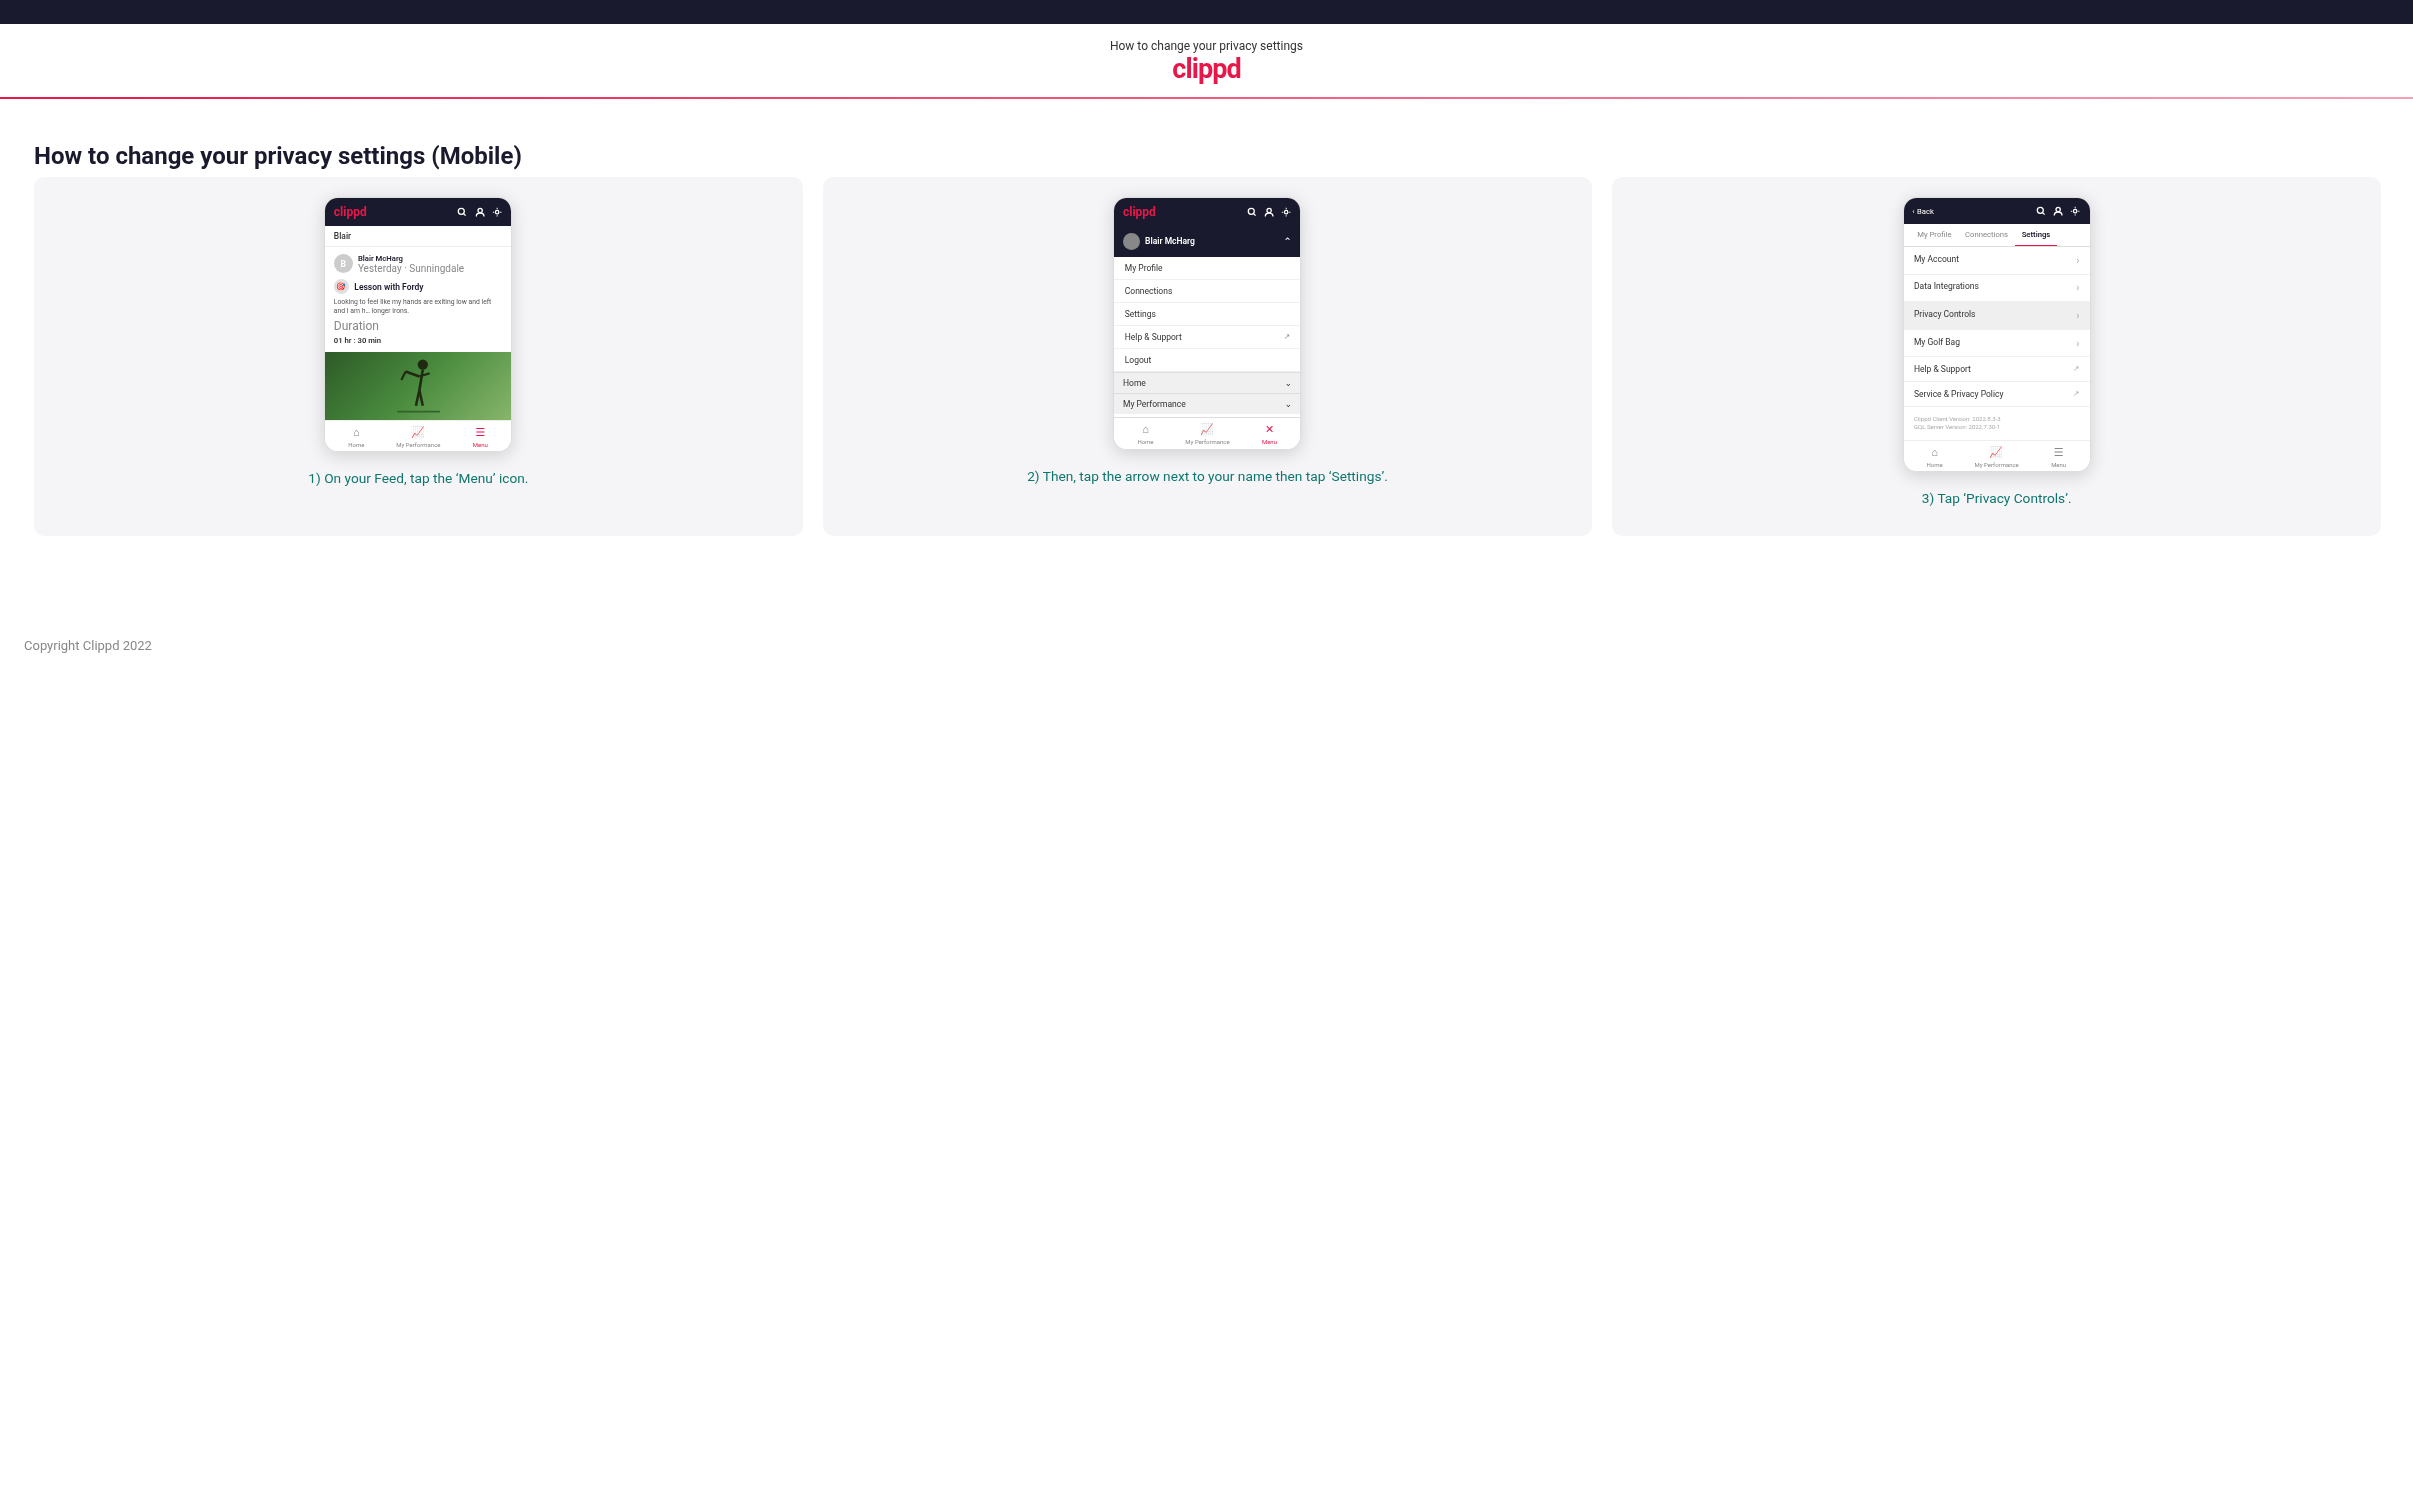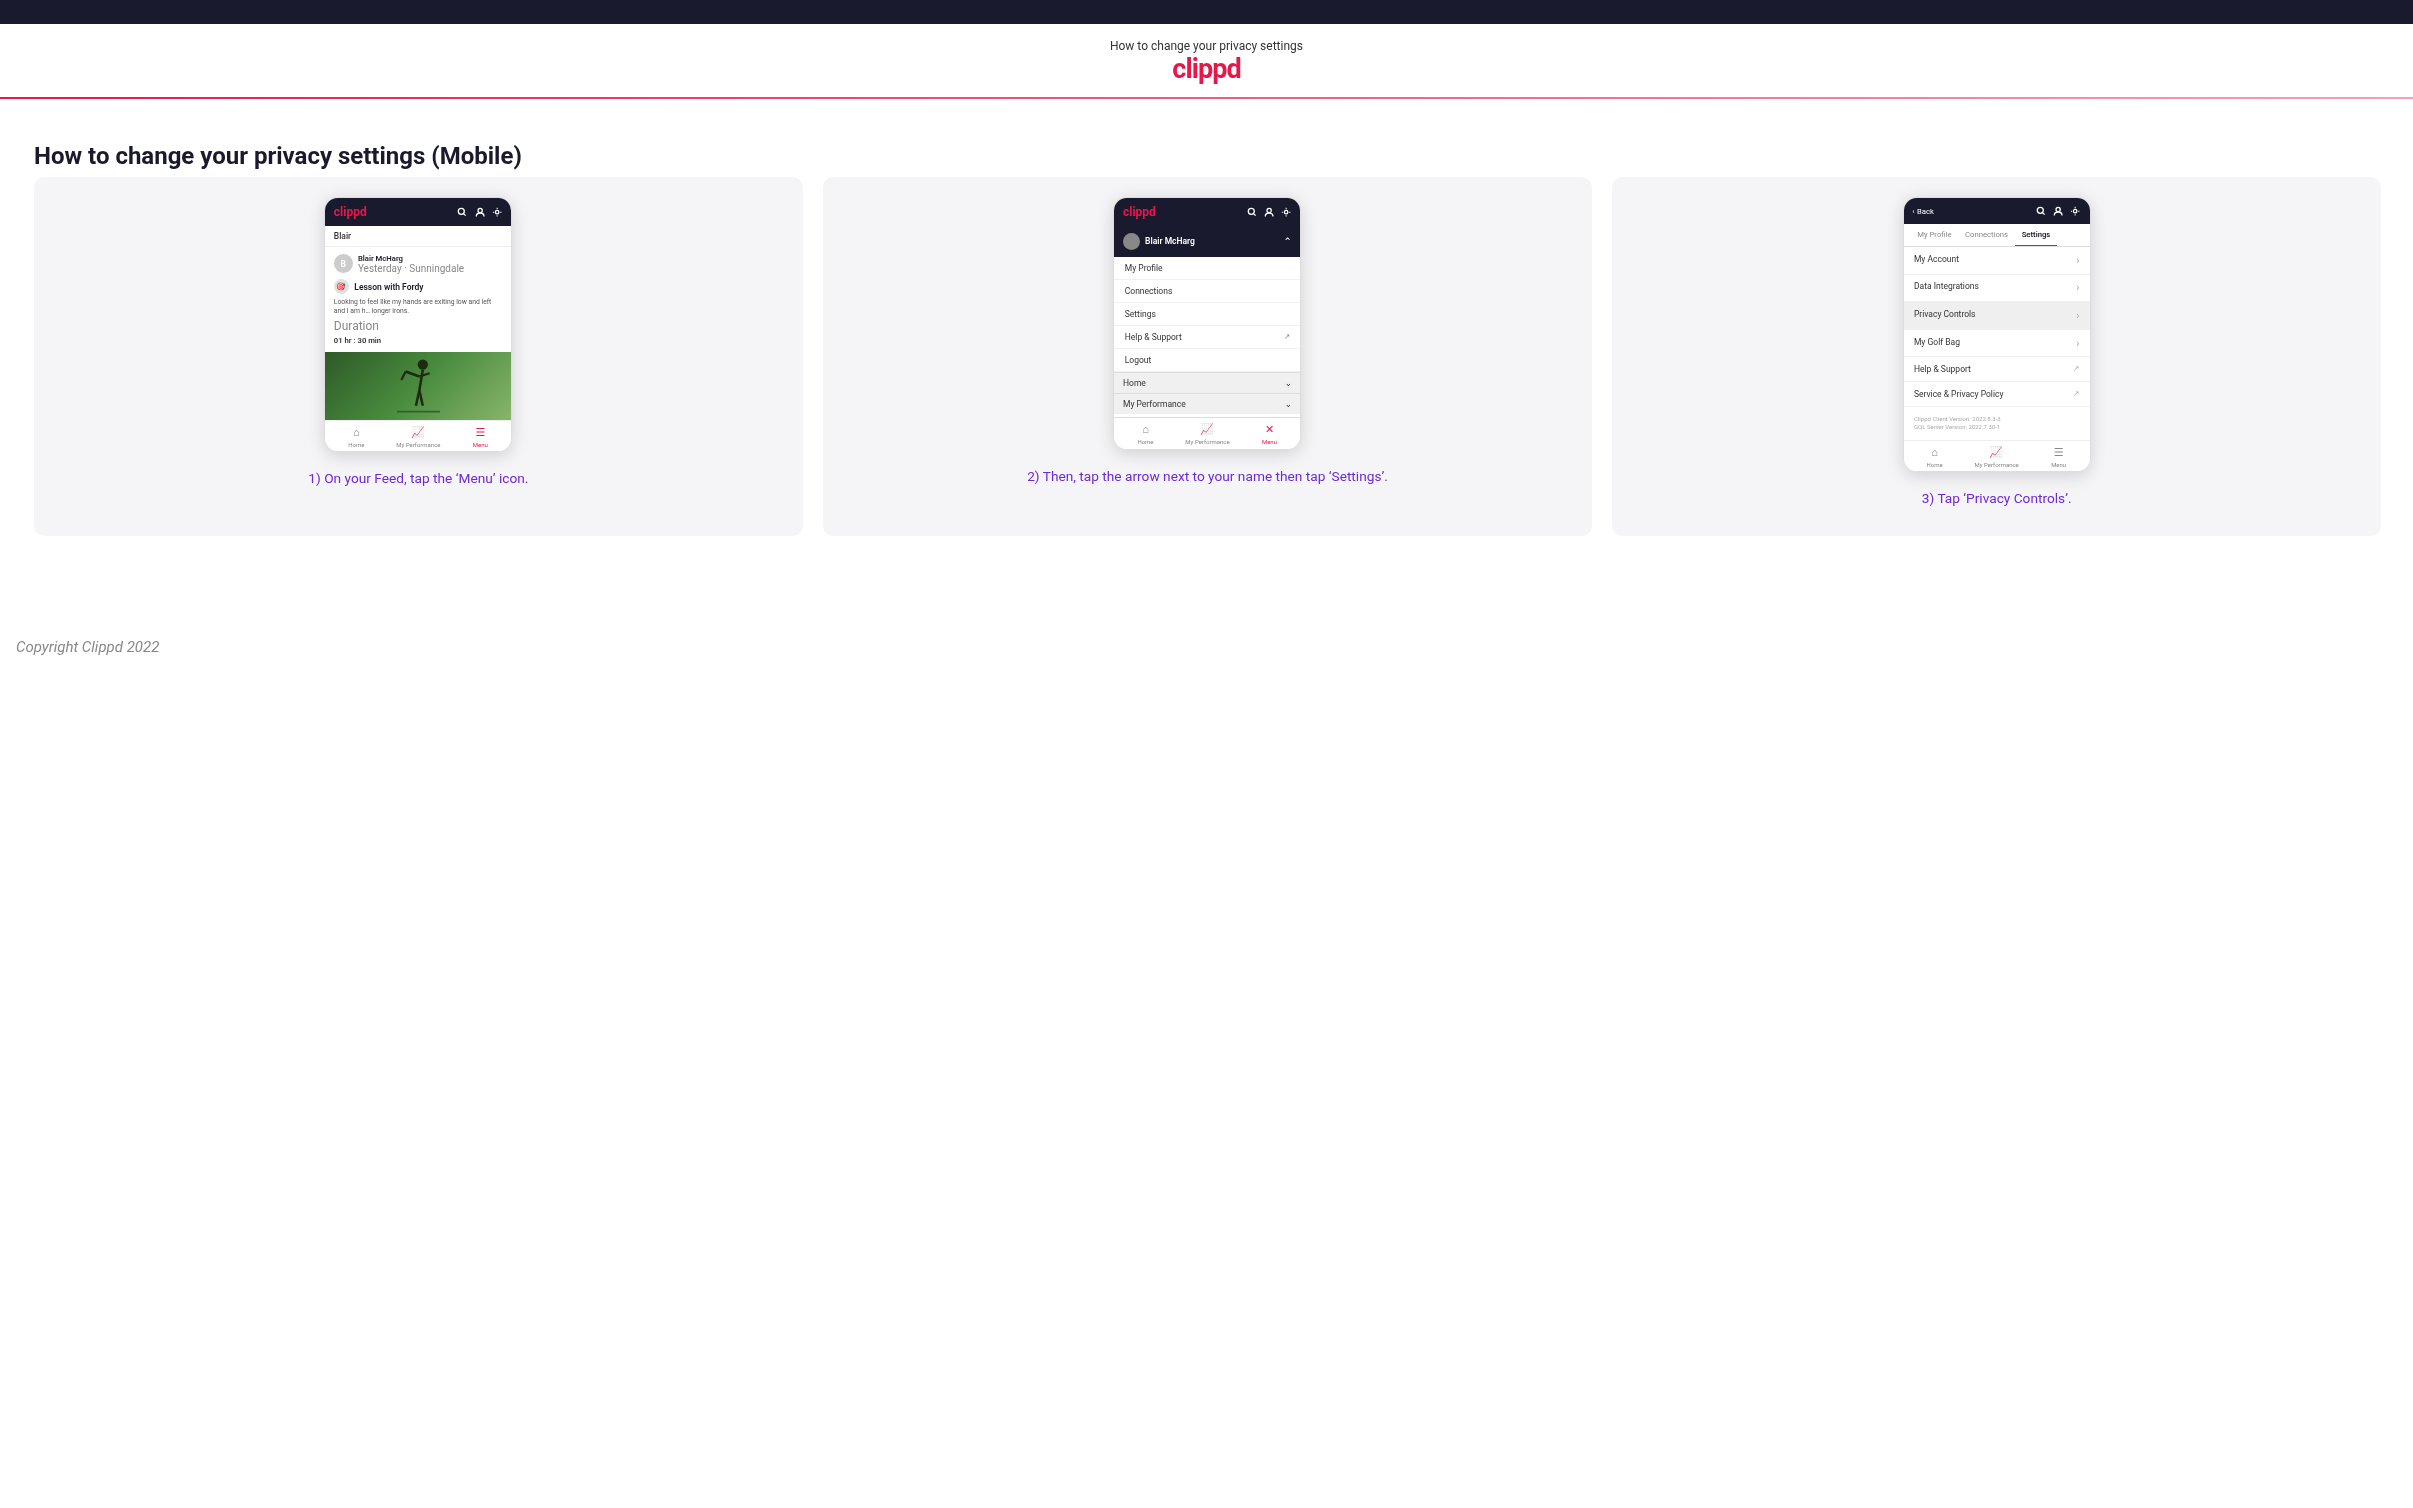--- a/index.html
+++ b/index.html
@@ -353,31 +353,30 @@
     .phone-version-info {
       padding: 8.5px 10.3px;
       font-size: 6px;
       color: #aaa;
       line-height: 1.4;
     }
 
     
     .step-caption {
       font-size: 13.7px;
-      color: #6d28d9;
+      color: #0f766e;
       text-align: center;
       line-height: 1.4;
     }
 
     
     .footer {
-      padding: 17px 16px;
-      font-size: 15px;
+      padding: 17px 24px;
+      font-size: 13px;
       color: #888;
-      font-style: italic;
     }
   </style>
 </head>
 <body>
 
 <div class="top-bar"></div>
 
 <div class="header">
   <span class="header-title">How to change your privacy settings</span>
   <span class="logo">clippd</span>

